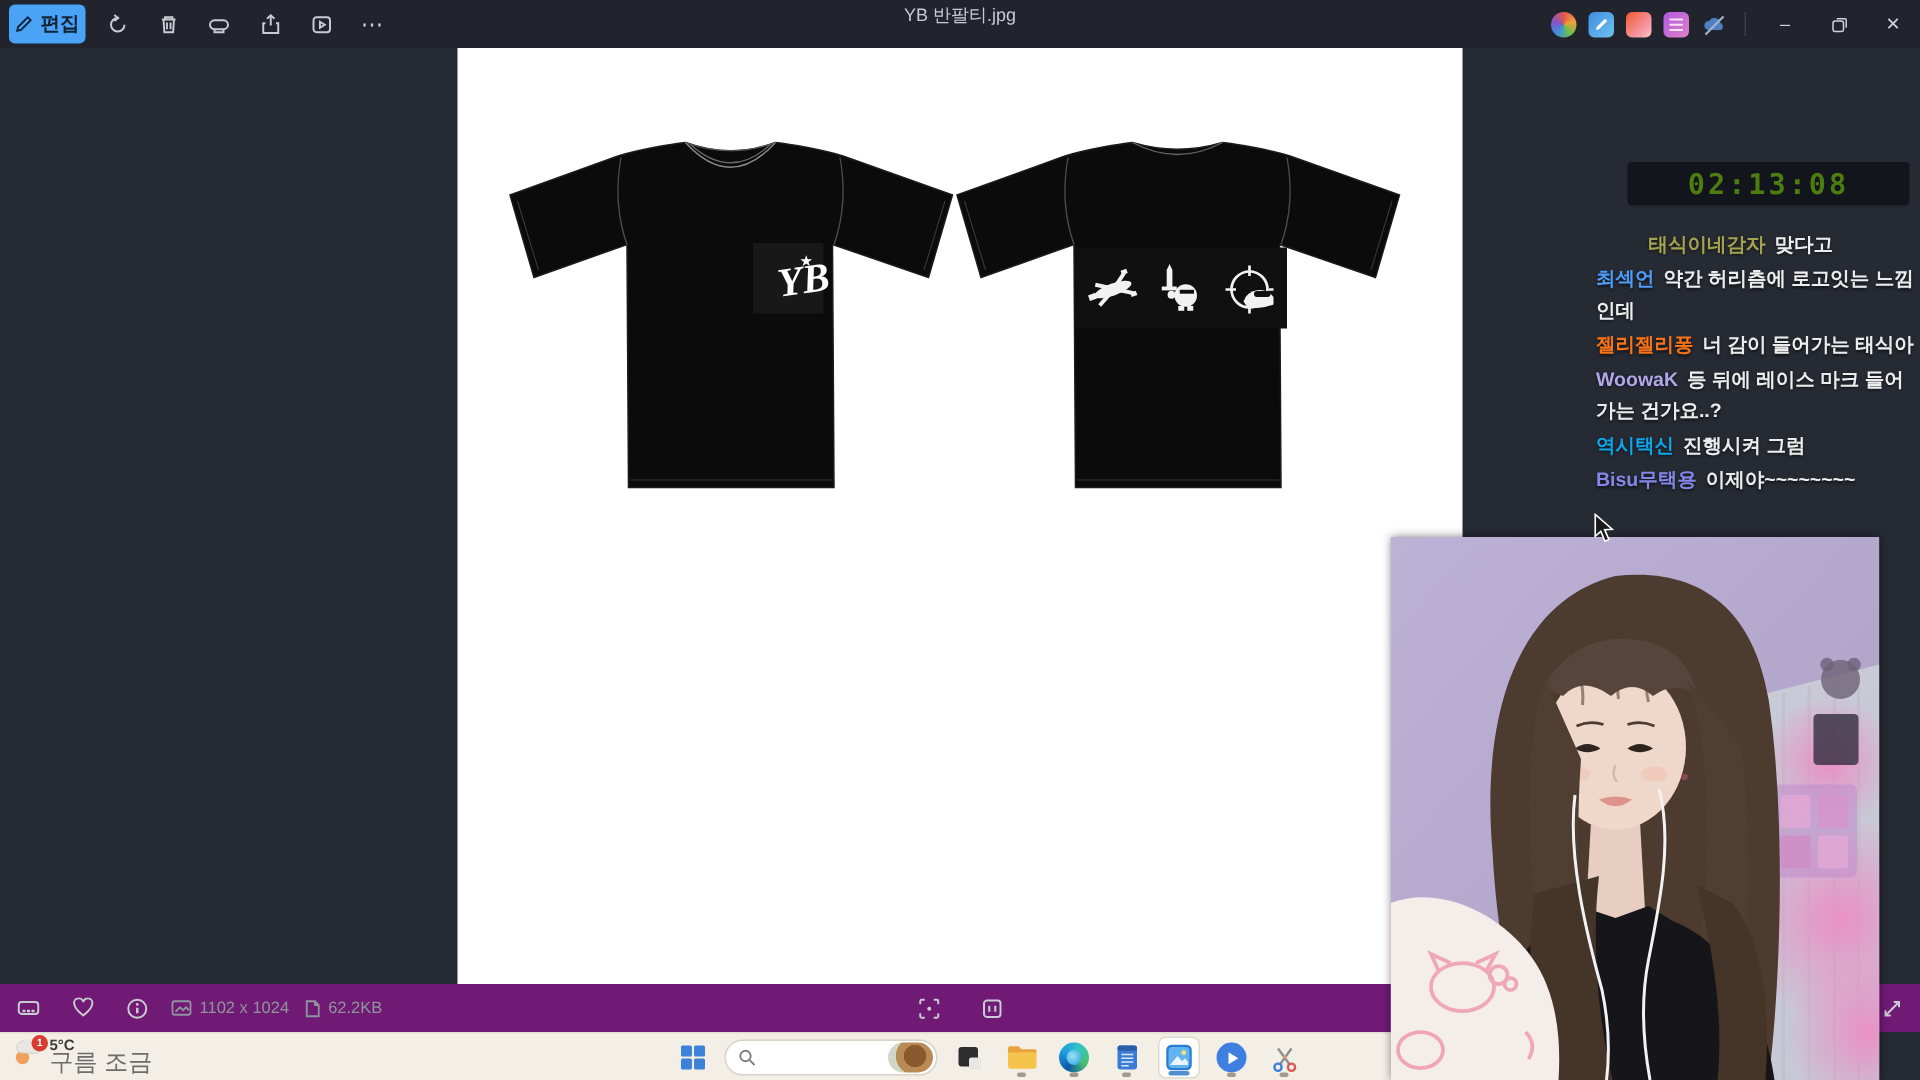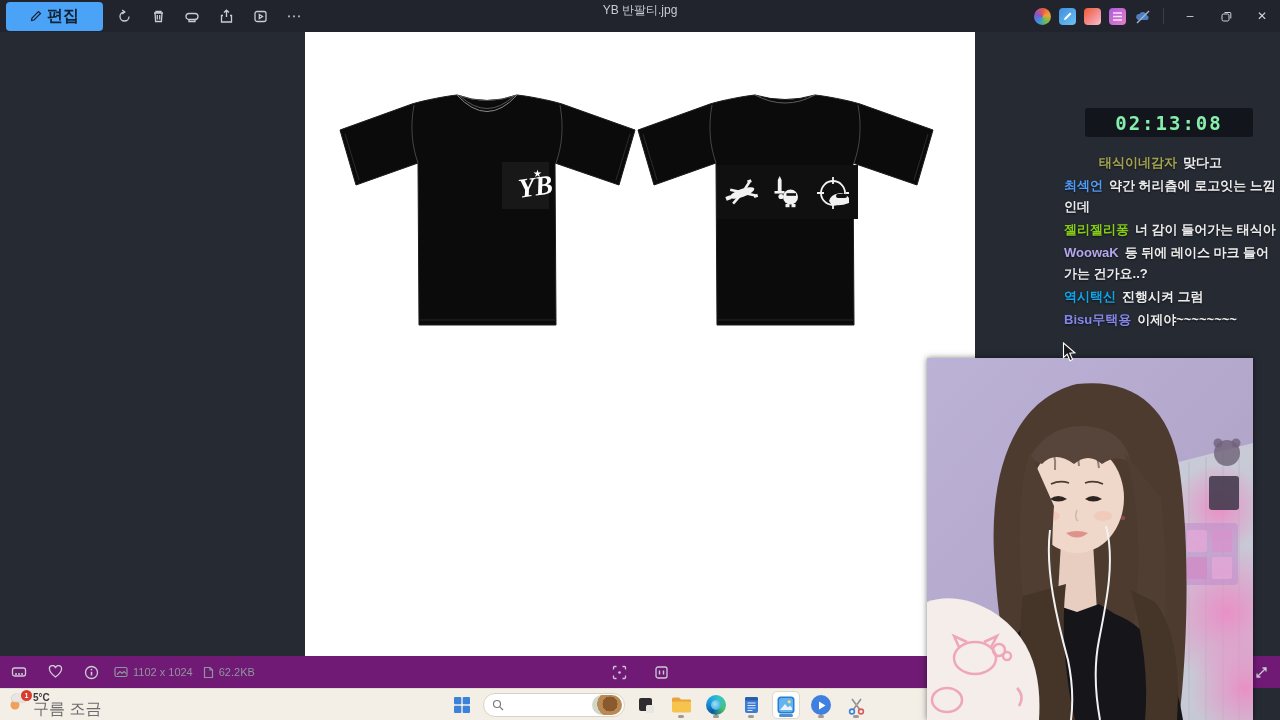--- a/index.html
+++ b/index.html
@@ -2,42 +2,42 @@
 <html><head>
 <meta charset="utf-8">
 <style>
   * { margin:0; padding:0; box-sizing:border-box; }
   html,body { width:1280px; height:720px; overflow:hidden; font-family:"Liberation Sans",sans-serif; }
   #app { position:absolute; inset:0; width:1280px; height:720px; background:#262a33; }
 
   
   .titlebar { position:absolute; left:0; top:0; width:1280px; height:32px; background:#21242d; display:flex; align-items:center; }
   .tb-left { position:absolute; left:6px; top:0; height:32px; display:flex; align-items:center; gap:8px; }
-  .edit-btn { display:flex; align-items:center; gap:5px; background:#4aa3f7; color:#0e2233; font-size:16px; font-weight:700; border-radius:4px; padding:4px 24px; cursor:pointer; }
+  .edit-btn { display:flex; align-items:center; gap:5px; background:#4aa3f7; color:#0e2233; font-size:13px; font-weight:700; border-radius:4px; padding:4px 4px; cursor:pointer; }
   .icon-btn { width:26px; height:26px; display:flex; align-items:center; justify-content:center; border-radius:4px; color:#c9ccd3; }
   .icon-btn svg { stroke:#c9ccd3; fill:none; stroke-width:1.3; }
   .tb-title { position:absolute; left:0; right:0; top:0; height:20px; display:flex; align-items:center; justify-content:center; font-size:12px; color:#c7cbd2; pointer-events:none; }
   .tb-right { position:absolute; right:4px; top:0; height:32px; display:flex; align-items:center; gap:8px; }
   .mini-app { width:17px; height:17px; border-radius:4px; }
   .win-ctl { width:28px; height:28px; display:flex; align-items:center; justify-content:center; color:#cfd2d8; font-size:12px; }
   .tb-divider { width:1px; height:16px; background:#3a3e48; margin:0 4px; }
 
   
   .canvas { position:absolute; left:305px; top:32px; width:670px; height:624px; background:#ffffff; }
   .canvas svg { position:absolute; left:0; top:0; }
 
   
   .statusbar { position:absolute; left:0; top:656px; width:1280px; height:32px; background:#701a75; display:flex; align-items:center; }
   .sb-left { position:absolute; left:6px; display:flex; align-items:center; gap:10px; height:32px; }
   .sb-text { font-size:11px; color:#8f959d; display:flex; align-items:center; gap:5px; }
   .sb-center { position:absolute; left:600px; width:80px; display:flex; gap:16px; justify-content:center; }
   .sb-right { position:absolute; right:6px; }
 
   
-  .timer { position:absolute; left:1085px; top:108px; width:168px; height:29px; background:rgba(17,20,27,.92); border-radius:3px; display:flex; align-items:center; justify-content:center; font-family:"DejaVu Sans Mono",monospace; font-size:19px; font-weight:700; letter-spacing:2px; color:#86efac; z-index:3; }
+  .timer { position:absolute; left:1085px; top:108px; width:188px; height:29px; background:rgba(17,20,27,.92); border-radius:3px; display:flex; align-items:center; justify-content:center; font-family:"DejaVu Sans Mono",monospace; font-size:19px; font-weight:700; letter-spacing:2px; color:#4d7c0f; z-index:3; }
   .chat { position:absolute; left:1064px; top:152px; width:213px; z-index:3; }
   .chat-msg { font-size:13px; line-height:21px; margin-bottom:2px; color:#ececec; font-weight:600; text-shadow:0 1px 2px rgba(0,0,0,.6); }
   .chat-user { font-weight:700; margin-right:6px; }
 
   
   .taskbar { position:absolute; left:0; top:688px; width:1048px; height:32px; background:#f3eee6; border-top:1px solid #e2dcd1; z-index:5; }
   .weather { position:absolute; left:8px; top:3px; display:flex; align-items:center; gap:5px; cursor:pointer; }
   .weather-icon { position:relative; width:20px; height:20px; }
   .weather-badge { position:absolute; right:-4px; top:-3px; width:11px; height:11px; background:#d83b2f; color:#fff; font-size:7px; font-weight:700; border-radius:50%; display:flex; align-items:center; justify-content:center; }
   .weather-text { display:flex; flex-direction:column; line-height:11px; }
@@ -203,21 +203,21 @@
           <rect x="3" y="1" width="11" height="4" rx="2" fill="#101010"></rect>
         </g>
       </g>
     </svg>
   </div>
 
   <div class="timer">02:13:08</div>
   <div class="chat">
       <div class="chat-msg"><span class="chat-user" style="color: rgb(163, 163, 77); margin-left: 35px;">태식이네감자</span><span class="chat-text">맞다고</span></div>
       <div class="chat-msg"><span class="chat-user" style="color: rgb(79, 156, 247);">최섹언</span><span class="chat-text">약간 허리츰에 로고잇는 느낌인데</span></div>
-      <div class="chat-msg"><span class="chat-user" style="color: #84cc16;">젤리젤리퐁</span><span class="chat-text">너 감이 들어가는 태식아</span></div>
+      <div class="chat-msg"><span class="chat-user" style="color: #f97316;">젤리젤리퐁</span><span class="chat-text">너 감이 들어가는 태식아</span></div>
       <div class="chat-msg"><span class="chat-user" style="color: rgb(180, 166, 234);">WoowaK</span><span class="chat-text">등 뒤에 레이스 마크 들어가는 건가요..?</span></div>
       <div class="chat-msg"><span class="chat-user" style="color: #0ea5e9;">역시택신</span><span class="chat-text">진행시켜 그럼</span></div>
       <div class="chat-msg"><span class="chat-user" style="color: rgb(132, 135, 232);">Bisu무택용</span><span class="chat-text">이제야~~~~~~~~</span></div>
     </div>
 
   <div class="statusbar">
     <div class="sb-left">
       <div class="icon-btn">
         <svg width="16" height="14" viewBox="0 0 16 14">
             <rect x="1.5" y="3" width="13" height="8" rx="2"></rect>

